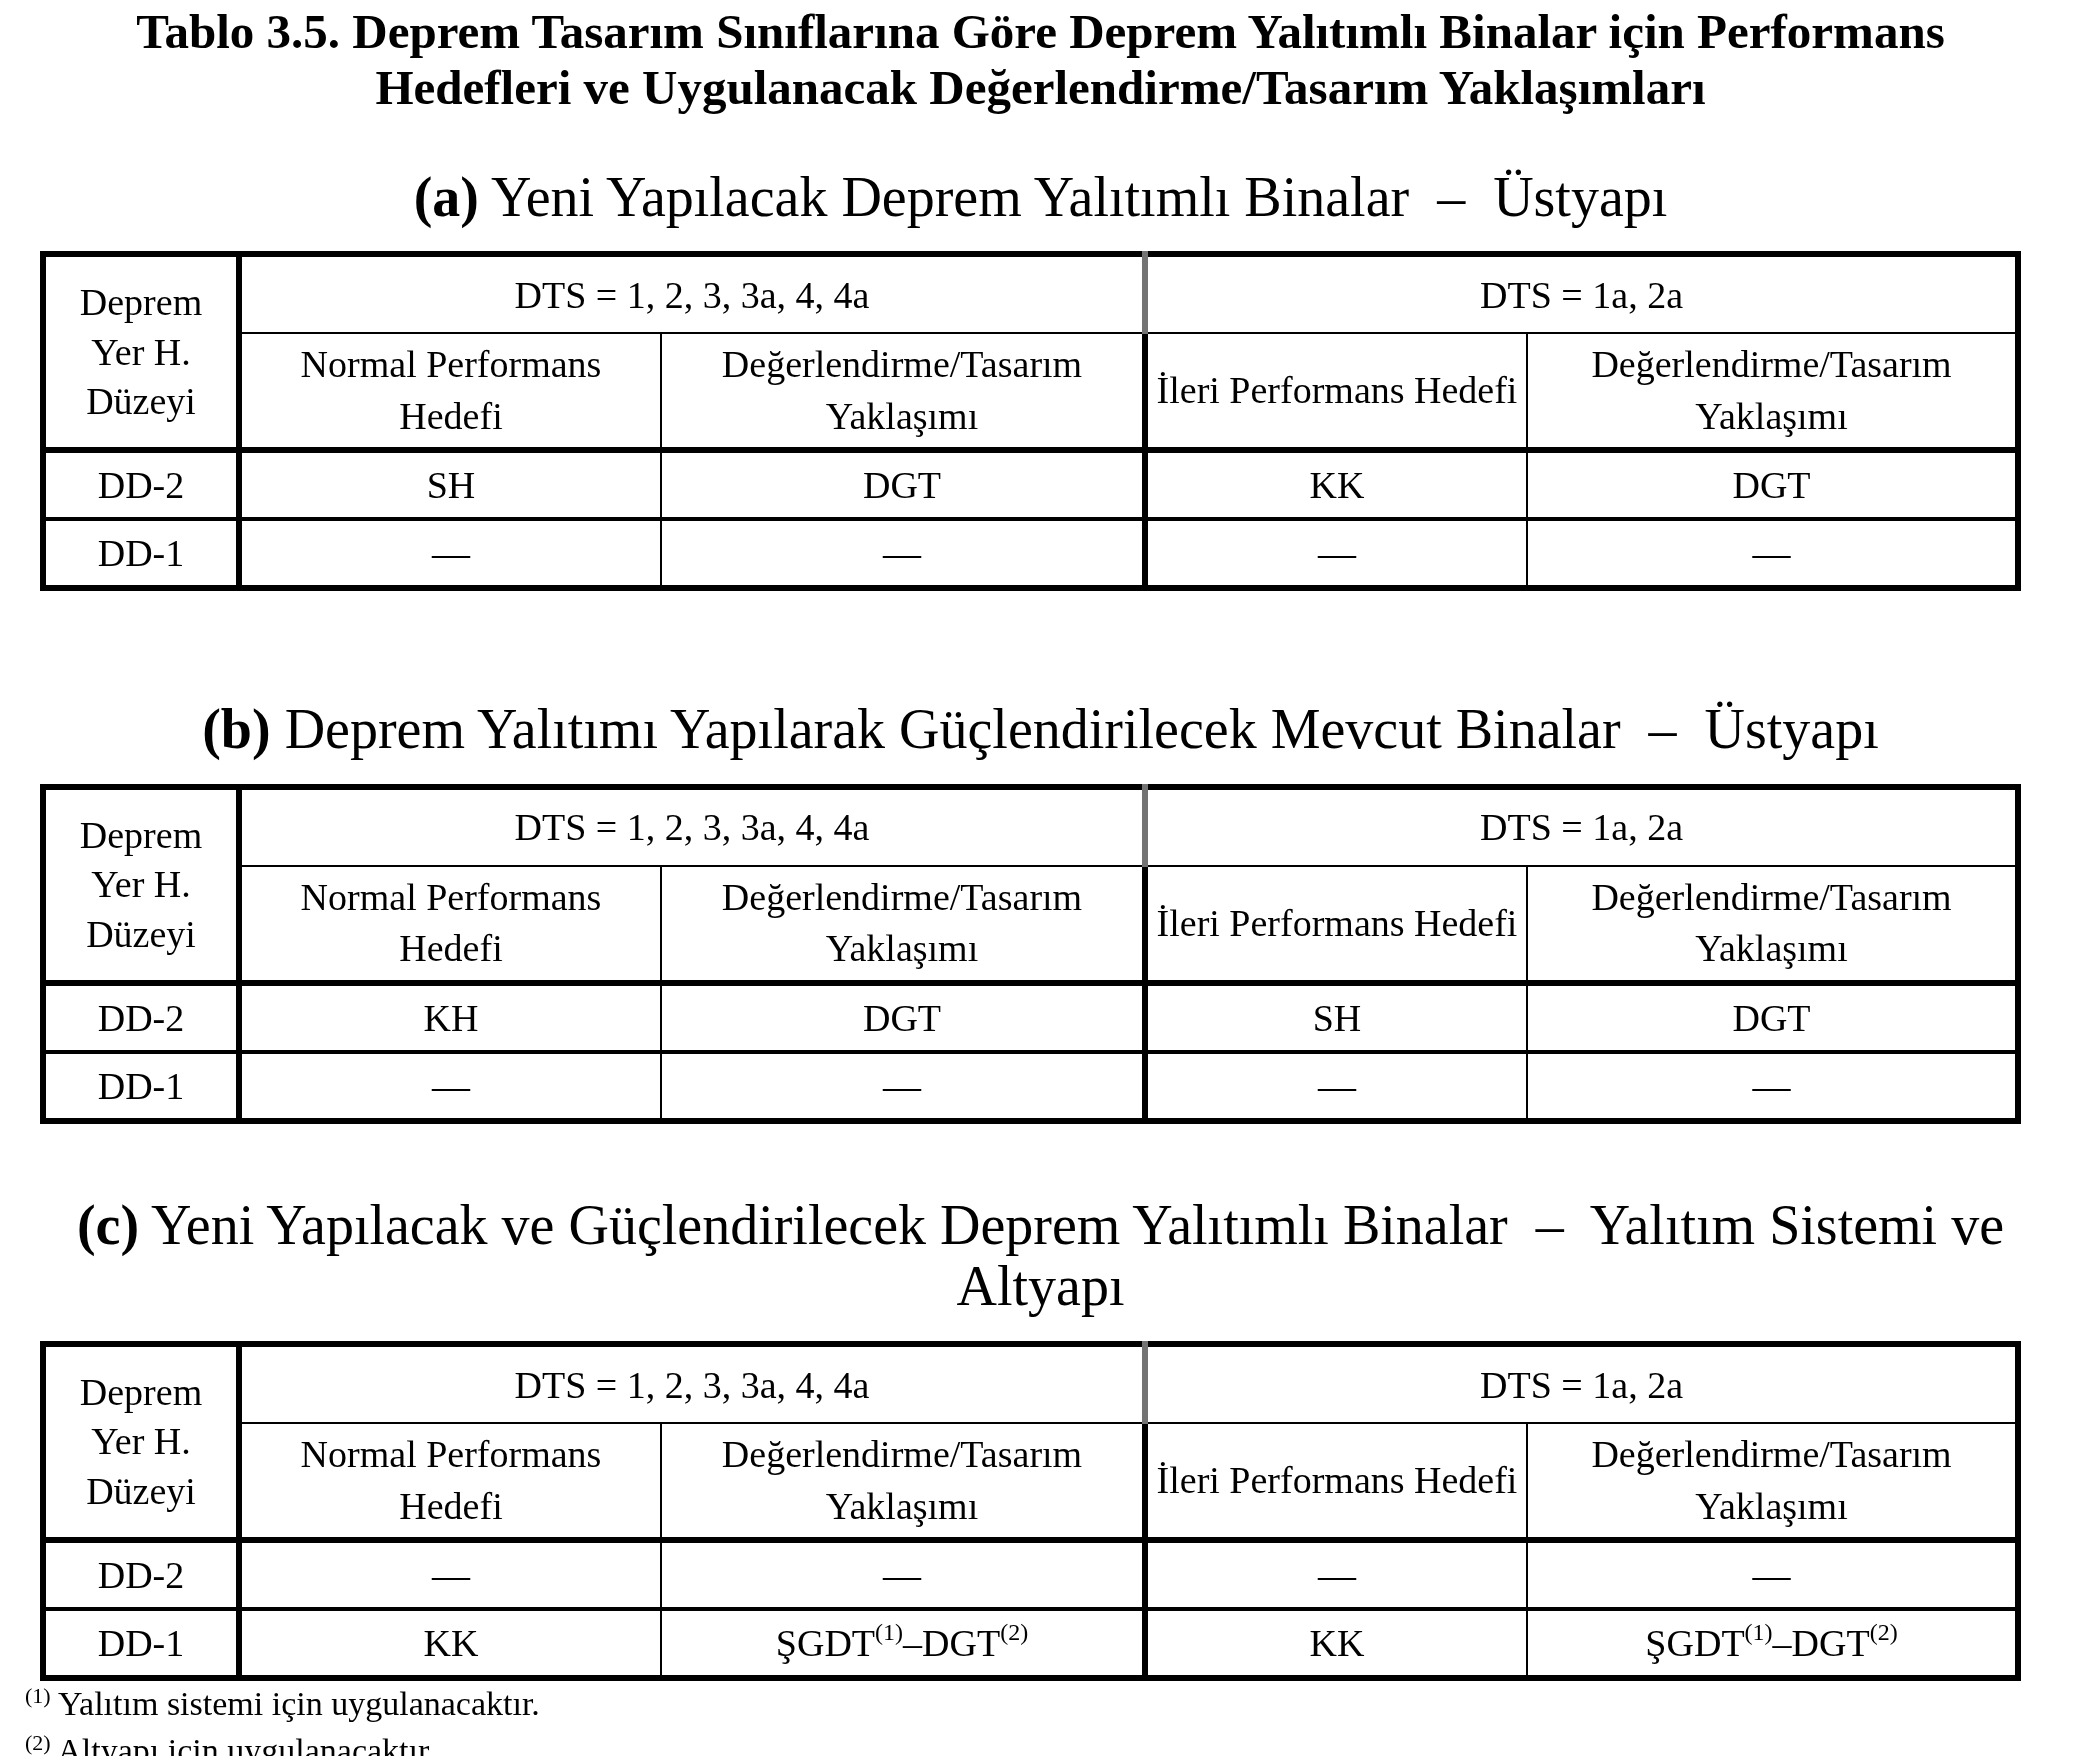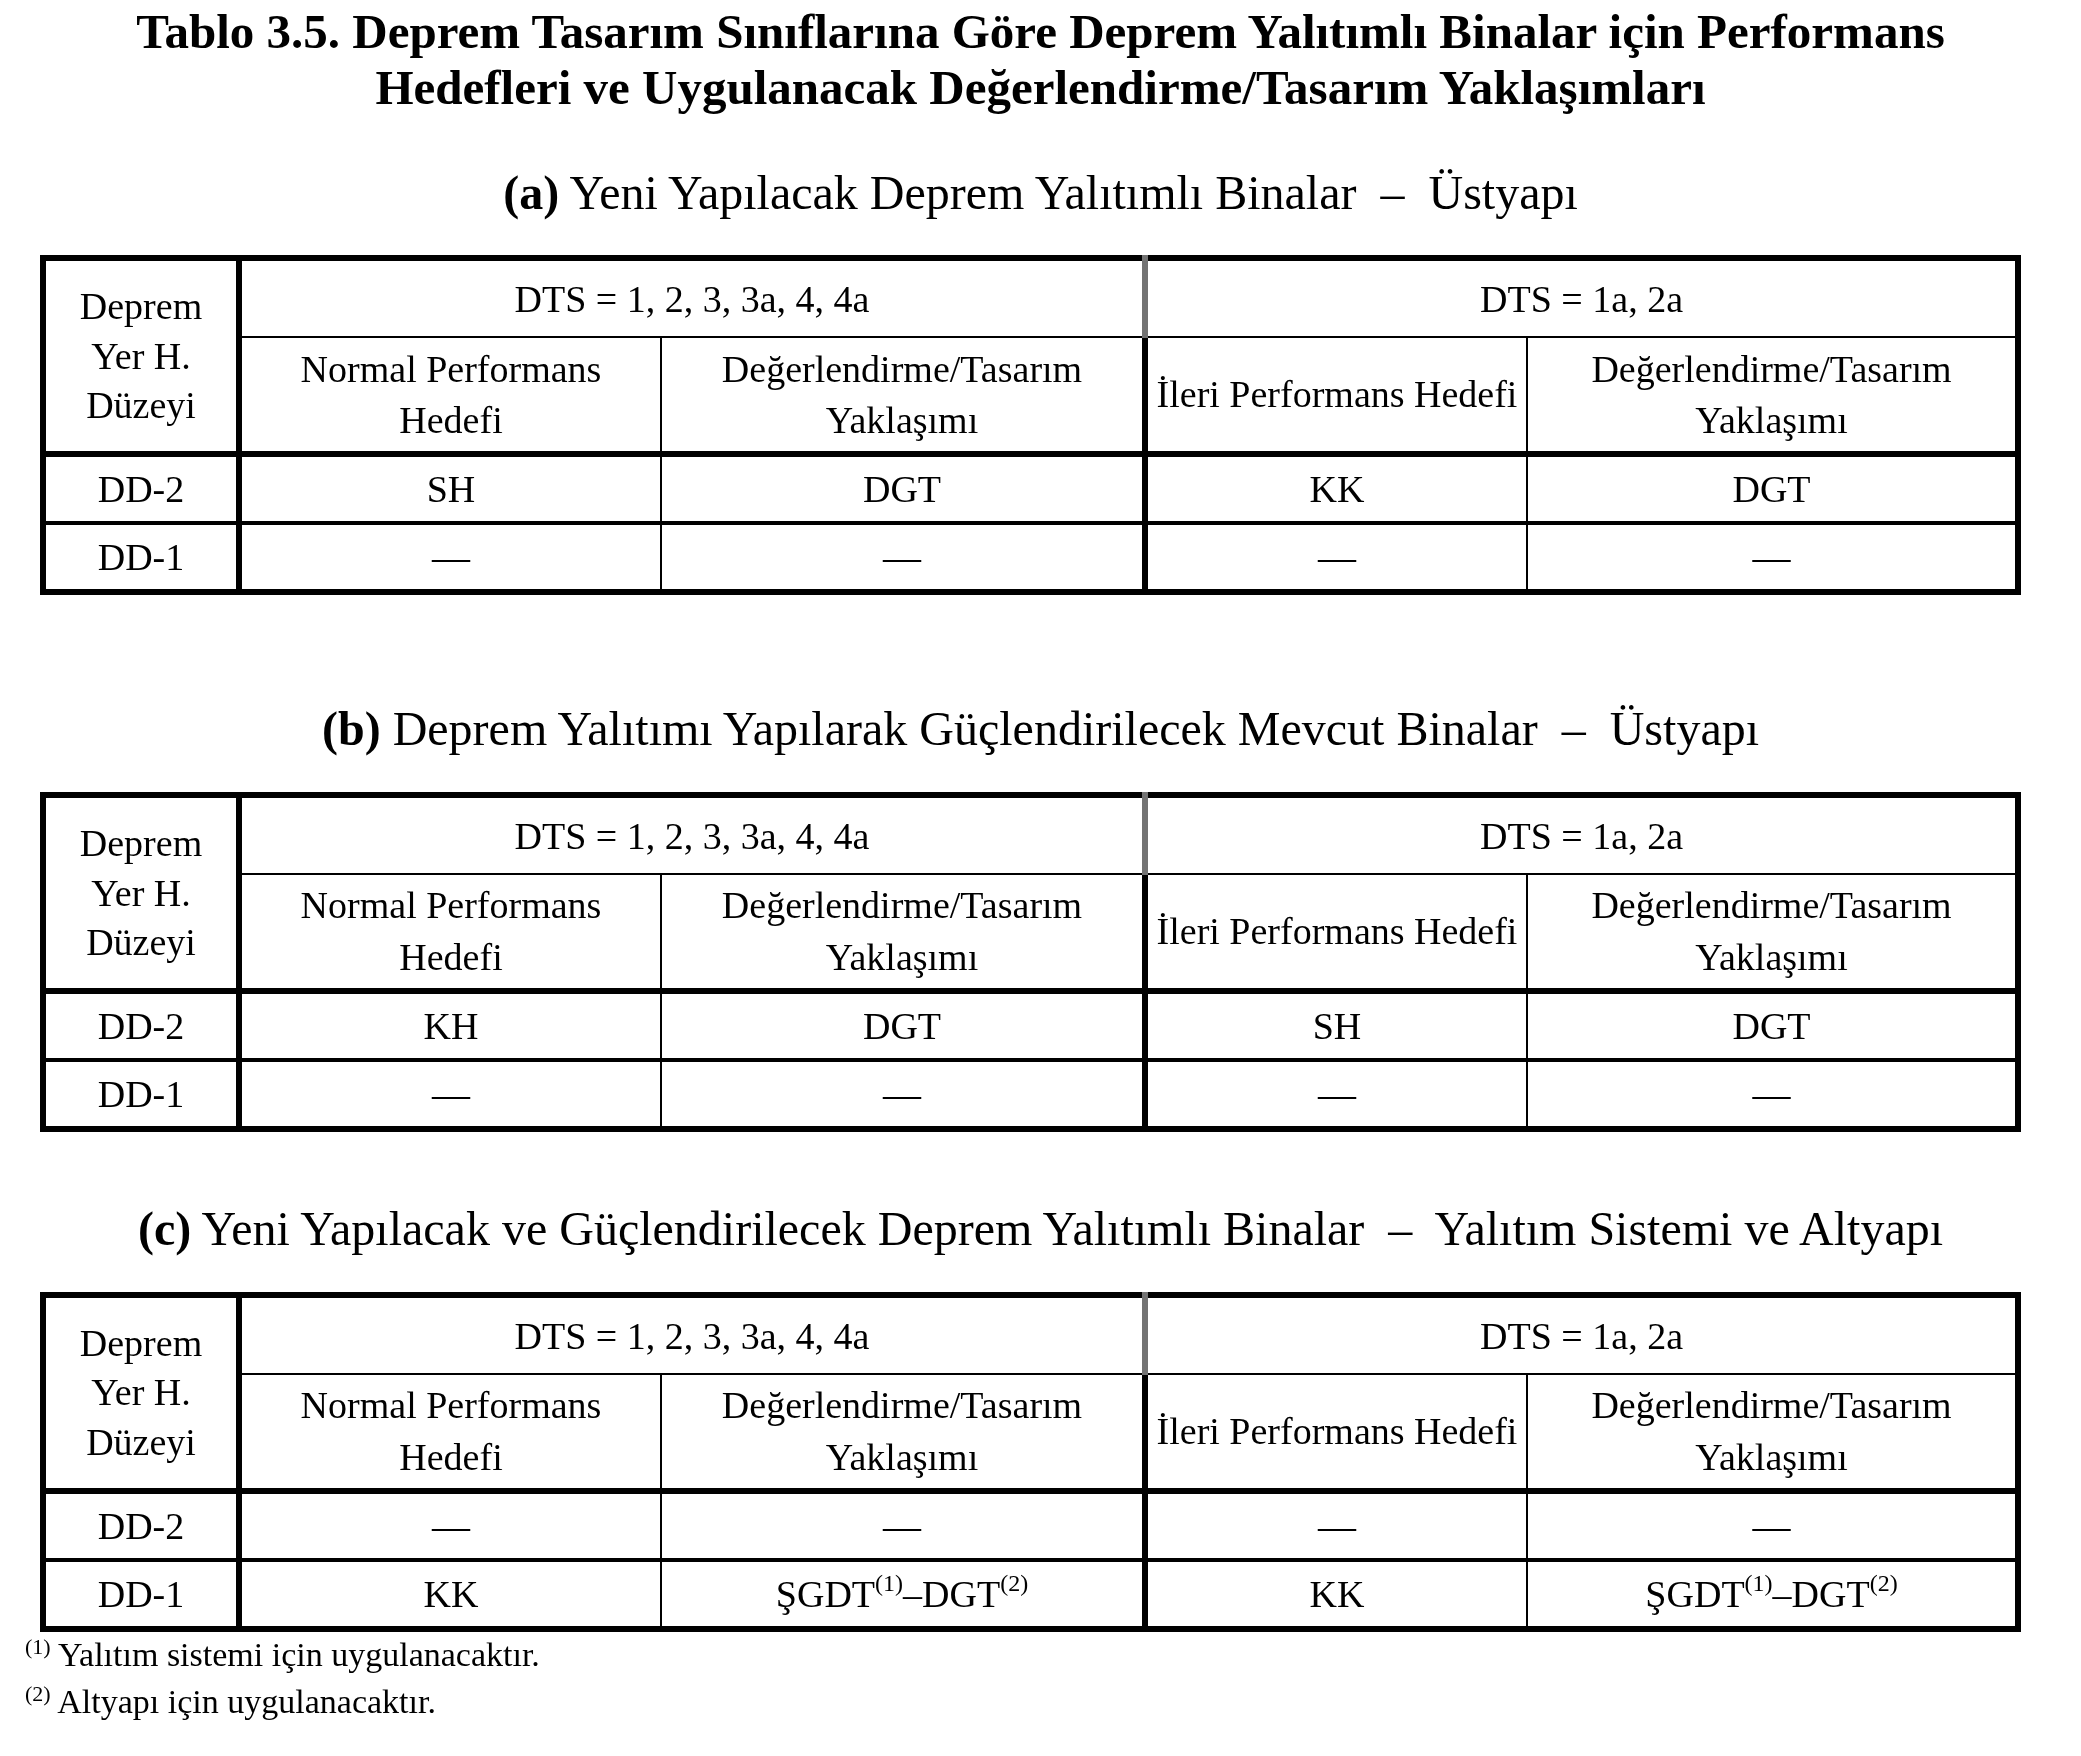--- a/index.html
+++ b/index.html
@@ -20,36 +20,36 @@
     padding-top: 4px;
     text-align: center;
     font-weight: bold;
     font-size: 49px;
     line-height: 1.15;
   }
 
   
   .table-caption {
     text-align: center;
-    font-size: 48px;
+    font-size: 56px;
     line-height: 1.1;
   }
   .caption-a { margin-top: 50px; }
   .caption-b { margin-top: 108px; }
   .caption-c { margin-top: 71px; }
   .cap-label { font-weight: bold; }
   .cap-text { white-space: pre-wrap; }
 
   
   table.dt {
     border-collapse: collapse;
     table-layout: fixed;
     width: 1975px;
     margin-left: 40px;
-    margin-top: 36px;
+    margin-top: 23px;
     border: 6px solid #000000;
     font-size: 38px;
   }
   table.dt th, table.dt td {
     font-weight: normal;
     text-align: center;
     vertical-align: middle;
     padding: 0 6px;
     overflow: hidden;
   }

